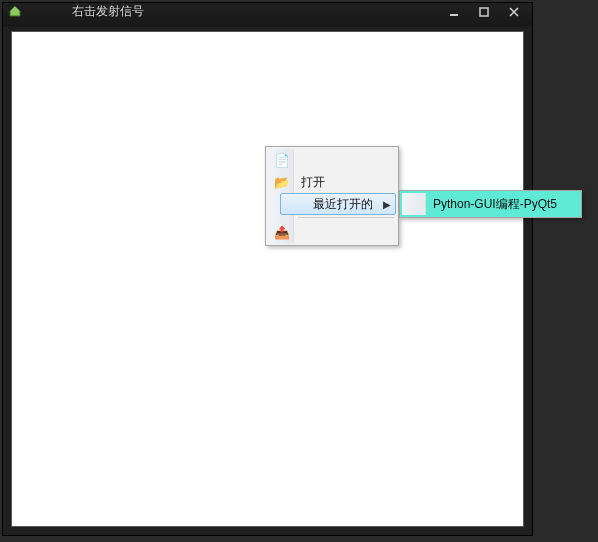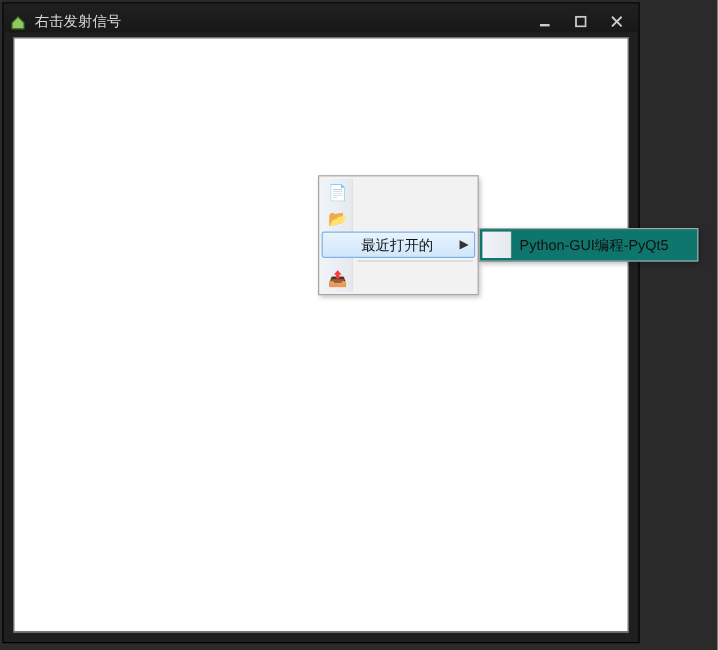--- a/index.html
+++ b/index.html
@@ -15,23 +15,24 @@
       position: absolute;
       left: 2px; top: 2px;
       width: 531px; height: 534px;
       background: #1f1f1f;
       border: 1px solid #000;
     }
     .titlebar {
       height: 24px;
       background: linear-gradient(to bottom, #202020, #181818);
       display: flex;
-      align-items: flex-end;
+      align-items: flex-start;
       padding: 0 4px;
       color: #d8d8d8;
+      gap: 43px;
     }
     .titlebar .app-icon {
       width: 16px; height: 16px;
       margin-right: 6px;
       display: flex; align-items: center; justify-content: center;
     }
     .titlebar .title { flex: 1; font-size: 12px; }
     .window-controls { display: flex; gap: 2px; }
     .win-btn {
       width: 28px; height: 18px;
@@ -82,38 +83,39 @@
       color: #111;
     }
     .menu-item .mi-arrow {
       width: 12px; text-align: left;
       color: #333;
       font-size: 10px;
     }
     .menu-item.highlight {
       background: linear-gradient(to bottom, #e9f3fd, #cfe6fb);
       border: 1px solid #7bb2e8;
+      margin-left: 12px;
     }
     .menu-separator {
       position: relative;
       height: 6px;
       z-index: 1;
     }
     .menu-separator::before {
       content: "";
       position: absolute;
       left: 30px; right: 2px; top: 2px;
       border-top: 1px solid #d0d0d0;
     }
 
     .submenu {
       position: absolute;
       left: 399px; top: 190px;
       width: 183px;
-      background: #0f766e;
+      background: #5eead4;
       border: 1px solid #a6a6a6;
       padding: 2px;
       box-shadow: 2px 2px 4px rgba(0,0,0,0.25);
     }
     .submenu .menu-gutter { width: 24px; }
     .submenu .sm-item {
       position: relative;
       height: 22px;
       display: flex; align-items: center;
       z-index: 1;
@@ -163,20 +165,21 @@
 
 <div class="context-menu">
   <div class="menu-gutter"></div>
 
   <div class="menu-item">
     <span class="mi-icon">📄</span>
   </div>
 
   <div class="menu-item">
     <span class="mi-icon">📂</span>
+    <span class="mi-label">打开</span>
   </div>
 
   <div class="menu-item highlight">
     <span class="mi-icon"></span>
     <span class="mi-label">最近打开的</span>
     <span class="mi-arrow">▶</span>
   </div>
 
   <div class="menu-separator"></div>
 

